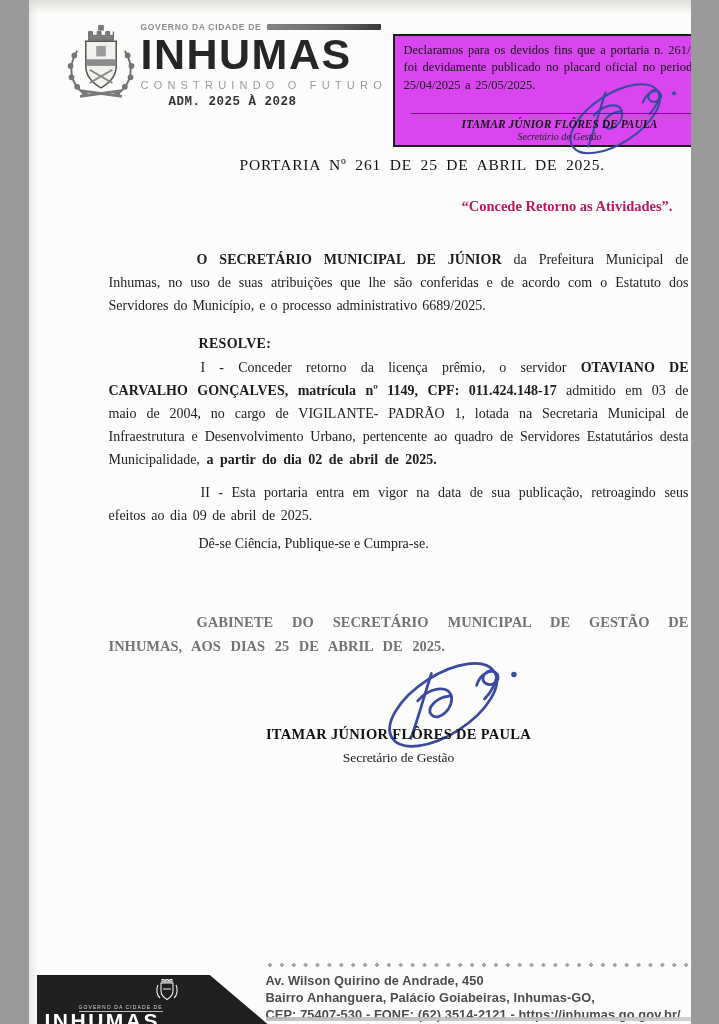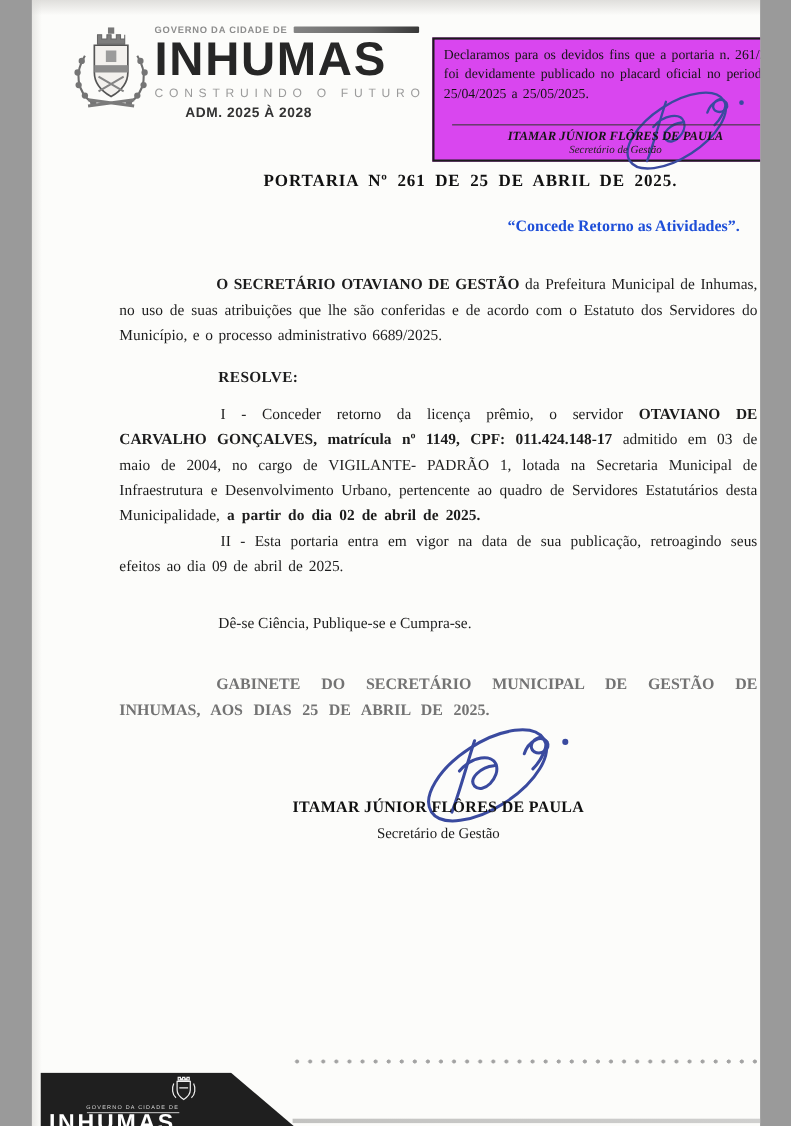--- a/index.html
+++ b/index.html
@@ -15,48 +15,48 @@
   .logo-block{position:absolute;left:112px;top:22px;width:240px;}
   .gov-row{display:flex;align-items:center;gap:6px;height:10px;}
   .gov-line{font-family:"Liberation Sans",sans-serif;font-size:8.5px;font-weight:bold;
             letter-spacing:.7px;color:#8d8d8d;white-space:nowrap;}
   .gov-bar{width:122px;height:6px;border-radius:1px;
            background:linear-gradient(to right,#777 0%,#555 60%,#222 100%);opacity:.9;}
   .logo-city{font-family:"Liberation Sans",sans-serif;font-weight:bold;font-size:43px;
              letter-spacing:1.5px;color:#262626;line-height:1;margin-top:1px;}
   .logo-slogan{font-family:"Liberation Sans",sans-serif;font-size:11px;letter-spacing:5.2px;
                color:#9b9b9b;margin-top:3px;white-space:nowrap;}
-  .logo-adm{font-family:Liberation Sans, sans-serif;font-weight:bold;font-size:12.5px;
+  .logo-adm{font-family:Liberation Mono, monospace;font-weight:bold;font-size:12.5px;
             color:#333;margin-top:4px;margin-left:28px;letter-spacing:.5px;}
 
   
   .decl-box{position:absolute;left:364px;top:34px;width:334px;height:113px;
             border:2px solid #1b1b1b;box-sizing:border-box;background:#d946ef;}
   .decl-text{margin:6px 9px 0;font-size:12.5px;line-height:1.38;text-align:justify;
              color:#141414;word-spacing:1.5px;}
   .decl-sig{position:absolute;right:24px;top:32px;width:152px;height:90px;}
   .decl-sign-line{position:absolute;left:16px;right:14px;bottom:31px;border-top:1.4px solid #3a3a3a;}
   .decl-name{position:absolute;bottom:15px;left:0;right:0;text-align:center;
              font-weight:bold;font-style:italic;font-size:11.5px;color:#151515;}
   .decl-role{position:absolute;bottom:3px;left:0;right:0;text-align:center;
              font-style:italic;font-size:10px;color:#222;}
 
   
   .content{position:absolute;left:80px;top:0;width:580px;font-size:14px;}
-  .doc-title{position:absolute;top:156px;left:131px;font-weight:bold;font-size:15.5px;
+  .doc-title{position:absolute;top:156px;left:131px;font-weight:normal;font-size:15.5px;
              letter-spacing:.8px;word-spacing:4px;white-space:nowrap;color:#111;}
-  .doc-subtitle{position:absolute;top:198px;right:16px;font-weight:bold;font-size:14.5px;color:#1d4ed8;}
+  .doc-subtitle{position:absolute;top:198px;right:16px;font-weight:bold;font-size:14.5px;color:#be185d;}
   .preamble{position:absolute;top:248px;width:580px;margin:0;text-align:justify;
             text-indent:88px;line-height:23px;word-spacing:1.5px;}
   .resolve{position:absolute;top:336px;left:90px;font-weight:bold;letter-spacing:.3px;text-align:center;}
-  .item1{position:absolute;top:366px;width:580px;margin:0;text-align:justify;
+  .item1{position:absolute;top:356px;width:580px;margin:0;text-align:justify;
          text-indent:92px;line-height:23px;word-spacing:3px;}
   .item2{position:absolute;top:481px;width:580px;margin:0;text-align:justify;
          text-indent:92px;line-height:23px;word-spacing:2px;}
-  .closing{position:absolute;top:560px;left:90px;}
+  .closing{position:absolute;top:536px;left:90px;}
   .gabinete{position:absolute;top:610px;width:580px;margin:0;text-align:justify;
             text-indent:88px;line-height:24px;font-weight:bold;font-size:14.5px;
             word-spacing:6px;color:#737373;}
   .sig-main{position:absolute;top:644px;left:255px;width:182px;height:108px;}
   .signer-name{position:absolute;top:726px;width:580px;text-align:center;font-weight:bold;
                font-size:14.5px;letter-spacing:.3px;color:#111;}
   .signer-role{position:absolute;top:750px;width:580px;text-align:center;font-size:13.5px;}
   .b{font-weight:bold;}
 
   
@@ -141,21 +141,21 @@
     </svg>
     <div class="decl-sign-line"></div>
     <div class="decl-name">ITAMAR JÚNIOR FLÔRES DE PAULA</div>
     <div class="decl-role">Secretário de Gestão</div>
   </div>
 
   <div class="content">
     <div class="doc-title">PORTARIA Nº 261 DE 25 DE ABRIL DE 2025.</div>
     <div class="doc-subtitle">“Concede Retorno as Atividades”.</div>
 
-    <p class="preamble"><span class="b">O SECRETÁRIO OTAVIANO DE GESTÃO</span><span> da Prefeitura Municipal de Inhumas, no uso de suas atribuições que lhe são conferidas e de acordo com o Estatuto dos Servidores do Município, e o processo administrativo 6689/2025.</span></p>
+    <p class="preamble"><span class="b">O SECRETÁRIO MUNICIPAL DE JÚNIOR</span><span> da Prefeitura Municipal de Inhumas, no uso de suas atribuições que lhe são conferidas e de acordo com o Estatuto dos Servidores do Município, e o processo administrativo 6689/2025.</span></p>
 
     <div class="resolve">RESOLVE:</div>
 
     <p class="item1"><span>I - Conceder retorno da licença prêmio, o servidor </span><span class="b">OTAVIANO DE CARVALHO GONÇALVES, matrícula nº 1149, CPF: 011.424.148-17</span><span> admitido em 03 de maio de 2004, no cargo de VIGILANTE- PADRÃO 1, lotada na Secretaria Municipal de Infraestrutura e Desenvolvimento Urbano, pertencente ao quadro de Servidores Estatutários desta Municipalidade, </span><span class="b">a partir do dia 02 de abril de 2025.</span></p>
 
     <p class="item2">II - Esta portaria entra em vigor na data de sua publicação, retroagindo seus efeitos ao dia 09 de abril de 2025.</p>
 
     <div class="closing">Dê-se Ciência, Publique-se e Cumpra-se.</div>
 
     <p class="gabinete">GABINETE DO SECRETÁRIO MUNICIPAL DE GESTÃO DE INHUMAS, AOS DIAS 25 DE ABRIL DE 2025.</p>
@@ -188,14 +188,19 @@
         <path d="M9,6 V3.5 h2 v1.3 h2 V3.5 h2 v1.3 h2 V3.5 h2 V6 z"></path>
         <path d="M8,7 h12 v8 c0,4.5 -3.5,7 -6,8.5 c-2.5,-1.5 -6,-4 -6,-8.5 z"></path>
         <path d="M5,9 C3,13 3.5,19 7,22 M23,9 C25,13 24.5,19 21,22"></path>
         <path d="M10,13 h8"></path>
       </g>
     </svg>
     <div class="footer-tiny">GOVERNO DA CIDADE DE</div>
     <div class="footer-city">INHUMAS</div>
   </div>
 
+  <div class="footer-address">
+    <div>Av. Wilson Quirino de Andrade, 450</div>
+    <div>Bairro Anhanguera, Palácio Goiabeiras,  Inhumas-GO,</div>
+    <div>CEP: 75407-530 - FONE: (62) 3514-2121 - https://inhumas.go.gov.br/</div>
+  </div>
   <div class="footer-underline"></div>
 </div>
 
 </body></html>

